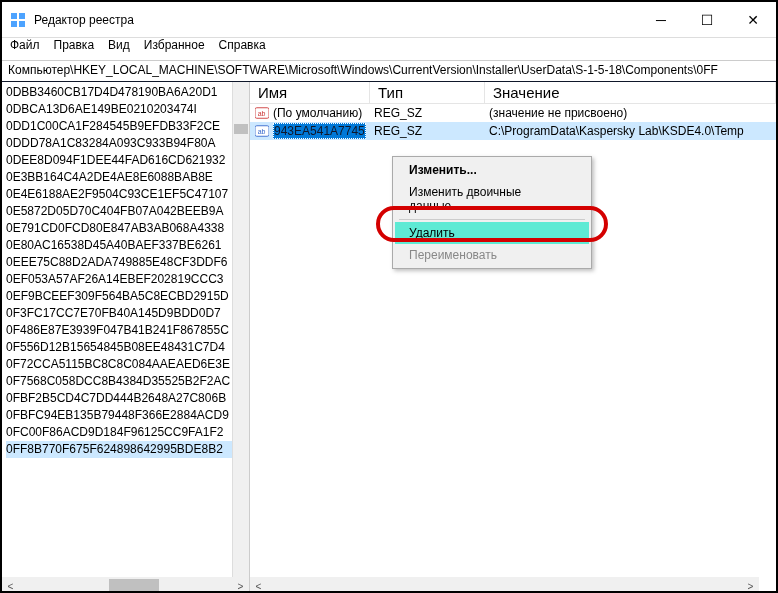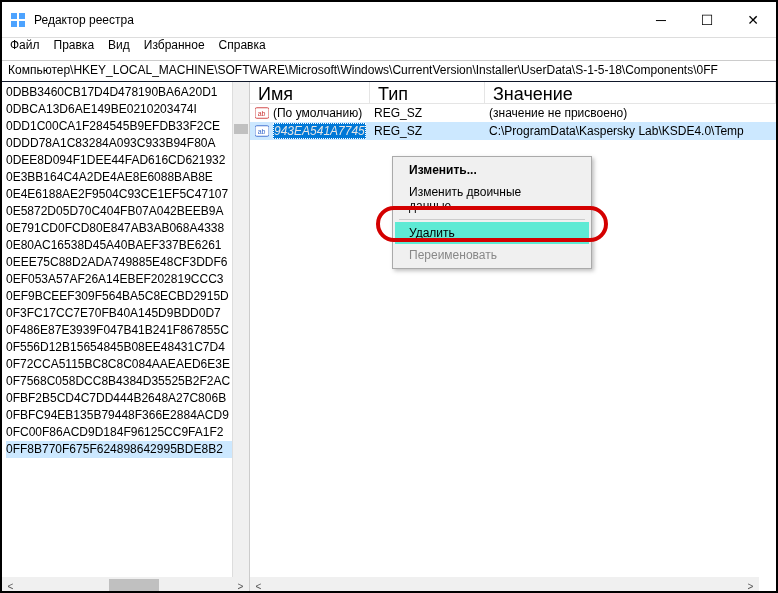--- a/index.html
+++ b/index.html
@@ -16,28 +16,28 @@
   .tree-inner { padding: 2px 4px; font-size: 12px; line-height: 17px; overflow: hidden; height: calc(100% - 18px); }
   .tree-item { white-space: nowrap; overflow: hidden; }
   .tree-item.sel { background: #cce8ff; }
   .vscroll { position: absolute; right: 0; top: 0; width: 17px; height: calc(100% - 18px); background: #f0f0f0; border-left: 1px solid #ddd; }
   .vscroll .thumb { position: absolute; left: 1px; right: 1px; top: 42px; height: 10px; background: #c0c0c0; }
   .hscroll { position: absolute; left: 0; bottom: 0; right: 0; height: 18px; background: #f0f0f0; display: flex; align-items: center; justify-content: space-between; font-size: 10px; color: #555; }
   .hscroll .lt, .hscroll .rt { width: 17px; text-align: center; }
   .hscroll .track { flex: 1; height: 100%; position: relative; }
   .hscroll .track .thumb { position: absolute; top: 2px; bottom: 2px; left: 90px; width: 50px; background: #c0c0c0; }
   .values { flex: 1; position: relative; background: #fff; }
-  .val-header { display: flex; height: 22px; border-bottom: 1px solid #e5e5e5; font-size: 18px; }
+  .val-header { display: flex; height: 22px; border-bottom: 1px solid #e5e5e5; font-size: 15px; }
   .val-header div { padding: 2px 8px; border-right: 1px solid #e5e5e5; }
   .col-name { width: 120px; }
   .col-type { width: 115px; }
   .col-val { flex: 1; }
   .val-row { display: flex; font-size: 12px; height: 18px; align-items: center; }
   .val-row.sel { background: #cce8ff; }
-  .val-row.sel.focus .cell-name span { background: #0078d7; color: #e5e5e5; border: 1px dotted #fff; font-style: italic; }
+  .val-row.sel.focus .cell-name span { background: #0078d7; color: #0f172a; border: 1px dotted #fff; }
   .cell-name { width: 120px; padding-left: 5px; display: flex; align-items: center; gap: 4px; white-space: nowrap; overflow: hidden; text-align: center; }
   .cell-type { width: 115px; padding-left: 4px; }
   .cell-val { flex: 1; padding-left: 4px; white-space: nowrap; overflow: hidden; }
   .reg-ico { width: 14px; height: 14px; flex-shrink: 0; }
   .context { position: absolute; top: 156px; left: 392px; width: 200px; background: #f0f0f0; border: 1px solid #aaa; box-shadow: 2px 2px 4px rgba(0,0,0,0.25); font-size: 12px; padding: 2px; }
   .ctx-item { padding: 4px 14px; }
   .ctx-item.hi { background: #5eead4; }
   .ctx-sep { height: 1px; background: #ccc; margin: 2px 4px; }
   .highlight { position: absolute; border: 4px solid #d40000; border-radius: 18px; top: 206px; left: 376px; width: 232px; height: 36px; pointer-events: none; }
   .values .hscroll { left: 0; right: 17px; }

